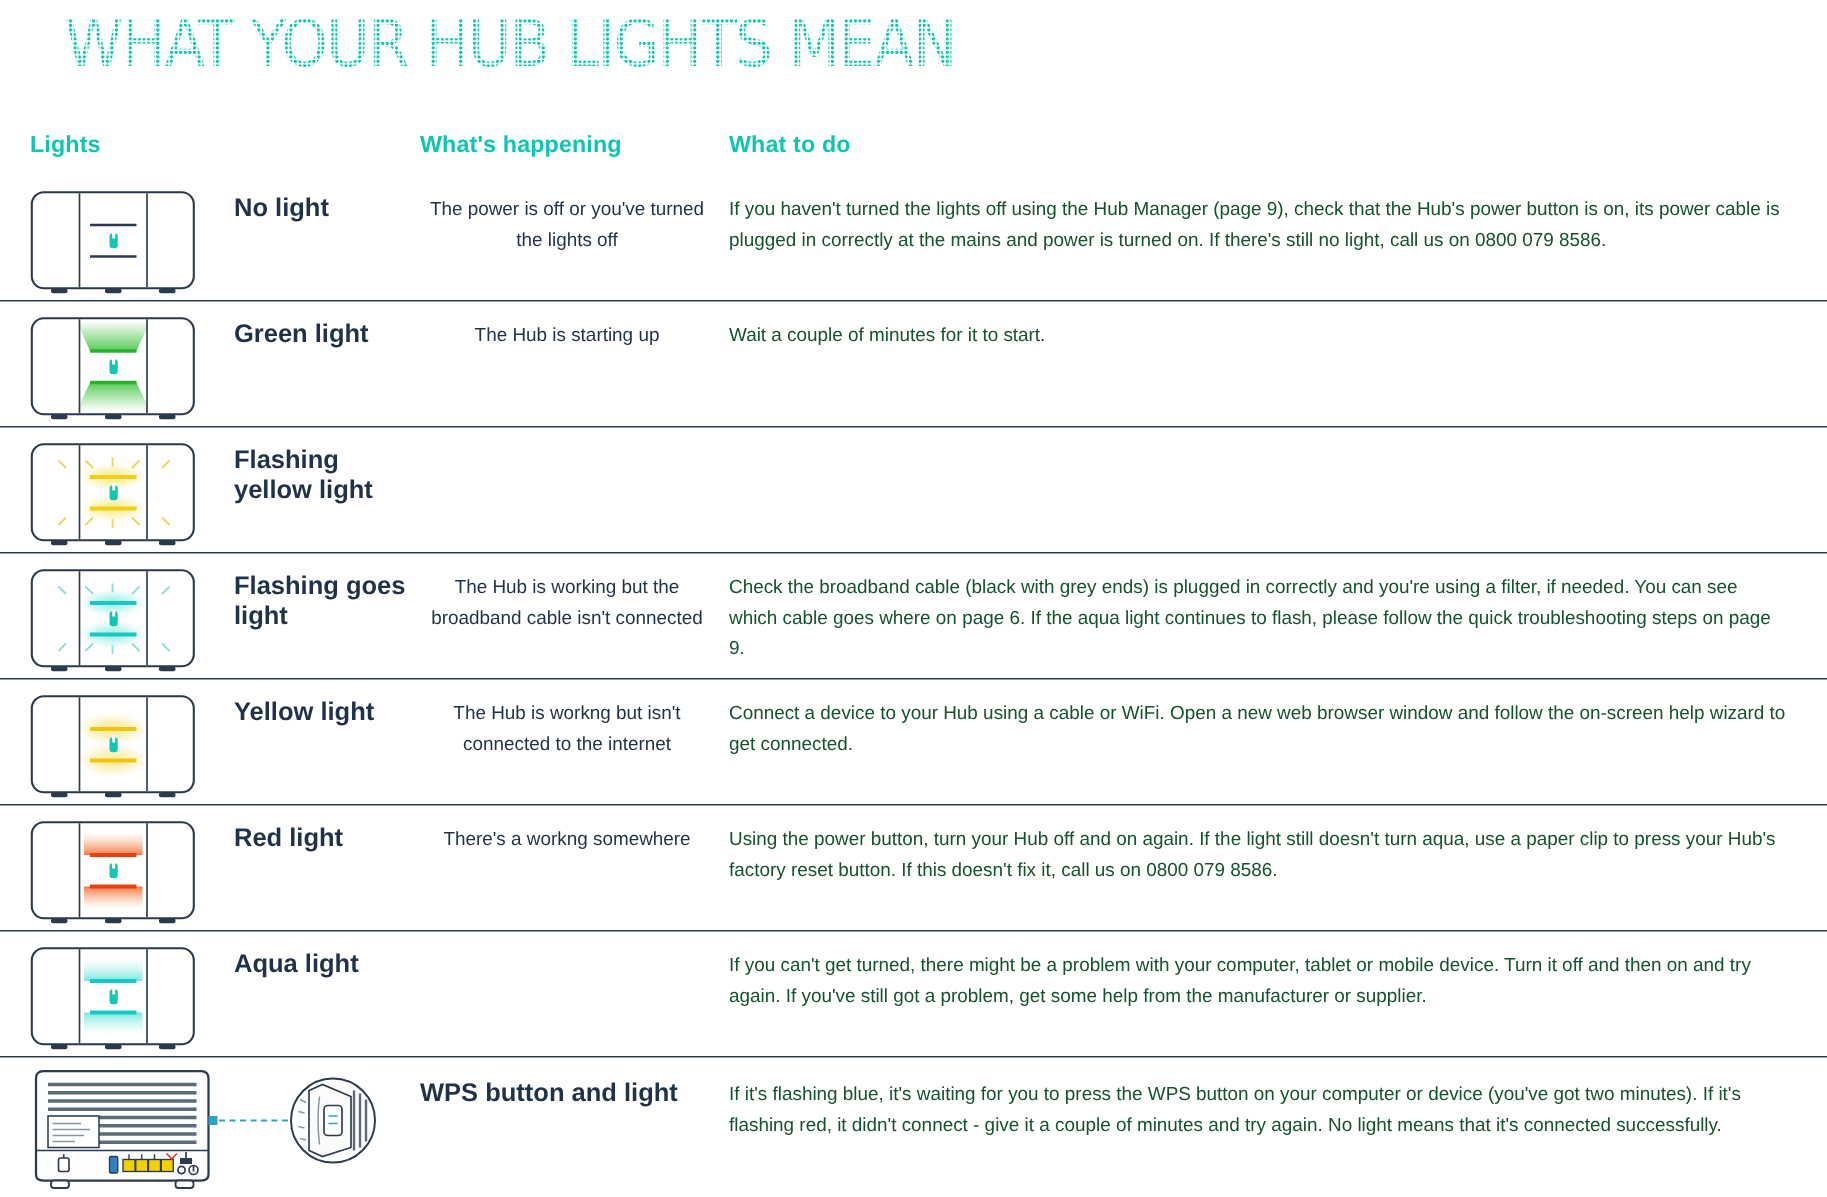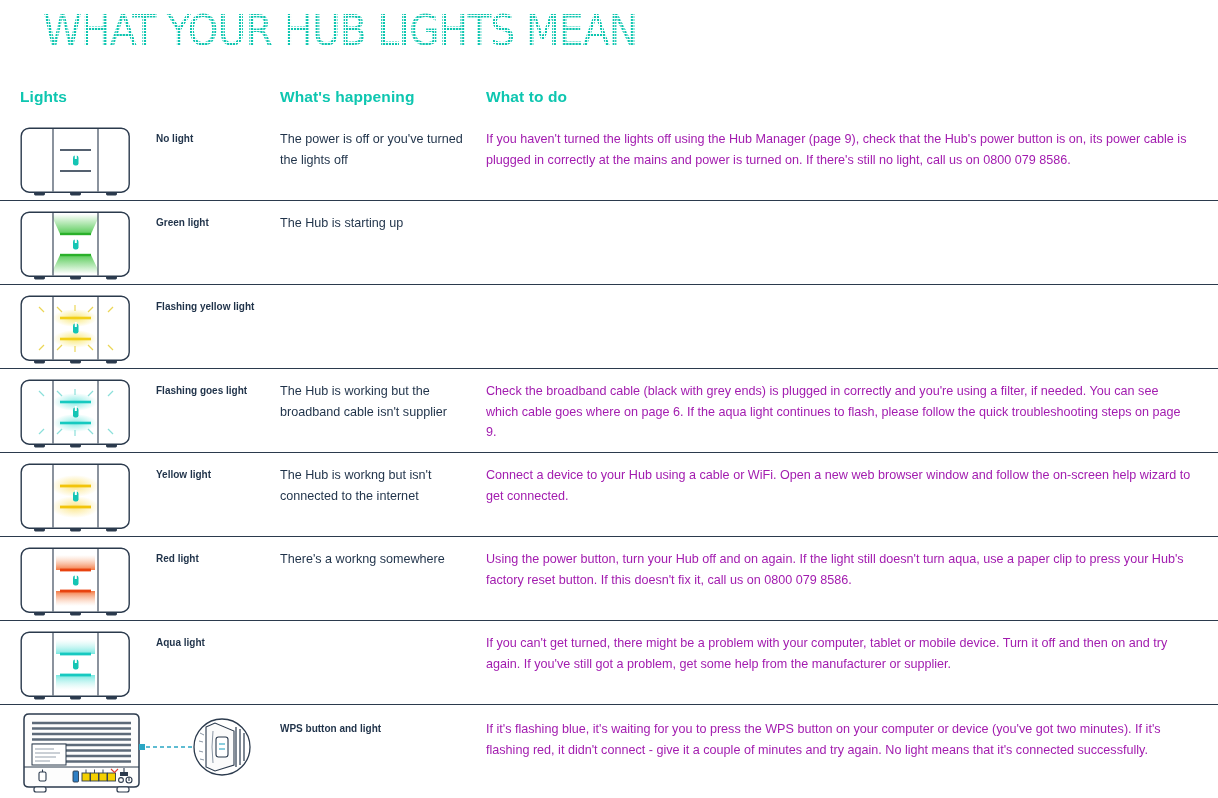--- a/index.html
+++ b/index.html
@@ -40,25 +40,25 @@
   .hdr.c3{left:280px;}
   .hdr.c4{left:486px;}
 
   
   .table{position:absolute;left:0;top:117px;width:1218px;}
   .row{position:relative;border-bottom:1.4px solid #2b3a4d;box-sizing:border-box;}
   .row:last-child{border-bottom:none;}
 
   .cell-icon{position:absolute;left:20px;top:0;width:120px;}
   .cell-light{position:absolute;left:156px;top:12px;width:118px;
-    font-size:10px;font-weight:bold;line-height:20px;color:#1f3249;}
+    font-size:17px;font-weight:bold;line-height:20px;color:#1f3249;}
   .cell-happening{position:absolute;left:280px;top:12px;width:196px;
-    font-size:12.6px;line-height:20.5px;color:#1f3249;}
+    font-size:12.6px;line-height:20.5px;color:#1f3249;text-align:center;}
   .cell-todo{position:absolute;left:486px;top:12px;width:706px;
-    font-size:12.6px;line-height:20.5px;color:#a21caf;}
+    font-size:12.6px;line-height:20.5px;color:#14532d;}
 
   
   .hub{position:relative;width:111px;height:70px;margin-top:10px;}
   .hub svg{display:block;}
 
   
   .router-wrap{position:relative;width:250px;height:84px;margin-top:6px;}
 </style>
 </head>
 <body>
@@ -123,20 +123,21 @@
             <rect x="53" y="28.5" width="5.5" height="10" rx="2.2" fill="#15c5b4"></rect>
             <rect x="54.8" y="27" width="2" height="5" fill="#ffffff"></rect>
             <rect x="14" y="65.2" width="11" height="3.3" rx="1.4" fill="#2b3a4d"></rect>
             <rect x="50" y="65.2" width="11" height="3.3" rx="1.4" fill="#2b3a4d"></rect>
             <rect x="86" y="65.2" width="11" height="3.3" rx="1.4" fill="#2b3a4d"></rect>
           </svg>
         </div>
       </div>
       <div class="cell-light">Green light</div>
       <div class="cell-happening">The Hub is starting up</div>
+      <div class="cell-todo">Wait a couple of minutes for it to start.</div>
     </div>
 
     <div class="row" style="height:84px">
       <div class="cell-icon">
         <div class="hub">
           <svg width="111" height="70" viewBox="0 0 111 70">
             <defs>
               <radialGradient id="yGlow" cx="50%" cy="50%" r="50%">
                 <stop offset="0%" stop-color="#f7e14a" stop-opacity="0.75"></stop>
                 <stop offset="100%" stop-color="#f7e14a" stop-opacity="0"></stop>
@@ -203,21 +204,21 @@
             <line x1="40" y1="44" x2="71" y2="44" stroke="#16c9c0" stroke-width="2.6"></line>
             <rect x="53" y="28.5" width="5.5" height="10" rx="2.2" fill="#15c5b4"></rect>
             <rect x="54.8" y="27" width="2" height="5" fill="#ffffff"></rect>
             <rect x="14" y="65.2" width="11" height="3.3" rx="1.4" fill="#2b3a4d"></rect>
             <rect x="50" y="65.2" width="11" height="3.3" rx="1.4" fill="#2b3a4d"></rect>
             <rect x="86" y="65.2" width="11" height="3.3" rx="1.4" fill="#2b3a4d"></rect>
           </svg>
         </div>
       </div>
       <div class="cell-light">Flashing goes light</div>
-      <div class="cell-happening">The Hub is working but the broadband cable isn't supplier</div>
+      <div class="cell-happening">The Hub is working but the broadband cable isn't connected</div>
       <div class="cell-todo">Check the broadband cable (black with grey ends) is plugged in correctly and you're using a filter, if needed. You can see which cable goes where on page 6. If the aqua light continues to flash, please follow the quick troubleshooting steps on page 9.</div>
     </div>
 
     <div class="row" style="height:84px">
       <div class="cell-icon">
         <div class="hub">
           <svg width="111" height="70" viewBox="0 0 111 70">
             <defs>
               <radialGradient id="yGlow2" cx="50%" cy="50%" r="50%">
                 <stop offset="0%" stop-color="#fbe06b" stop-opacity="0.8"></stop>

